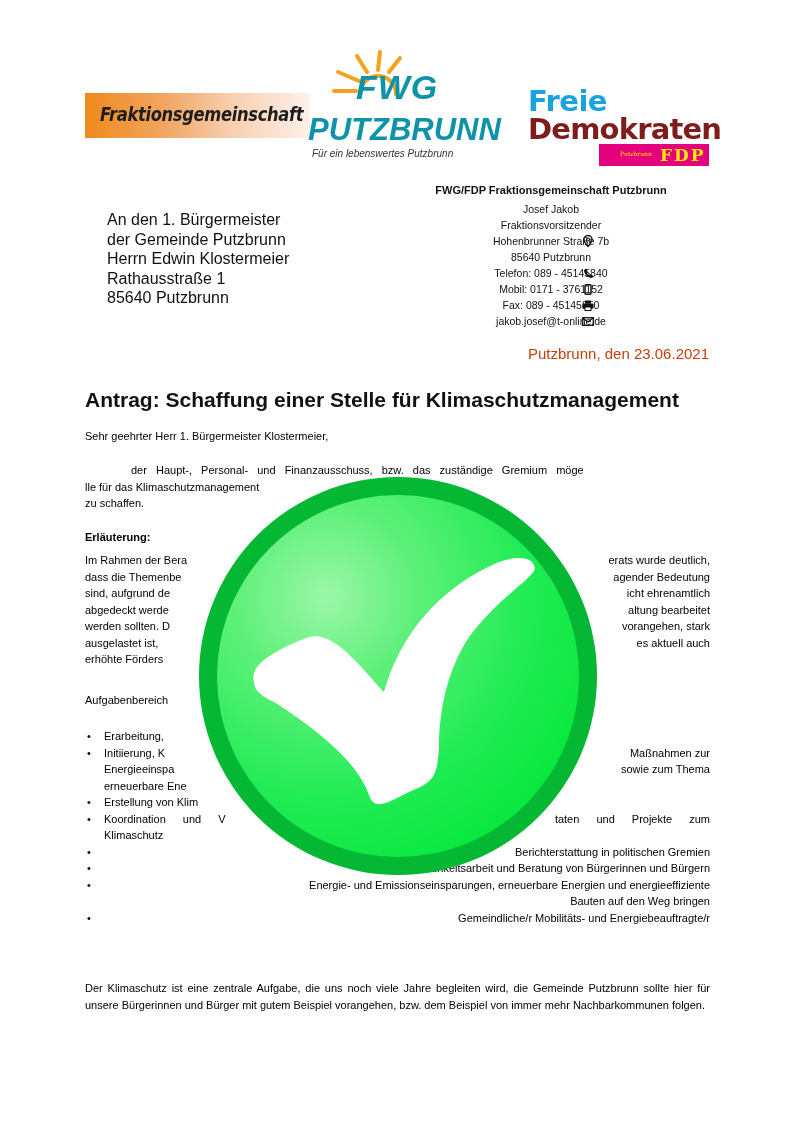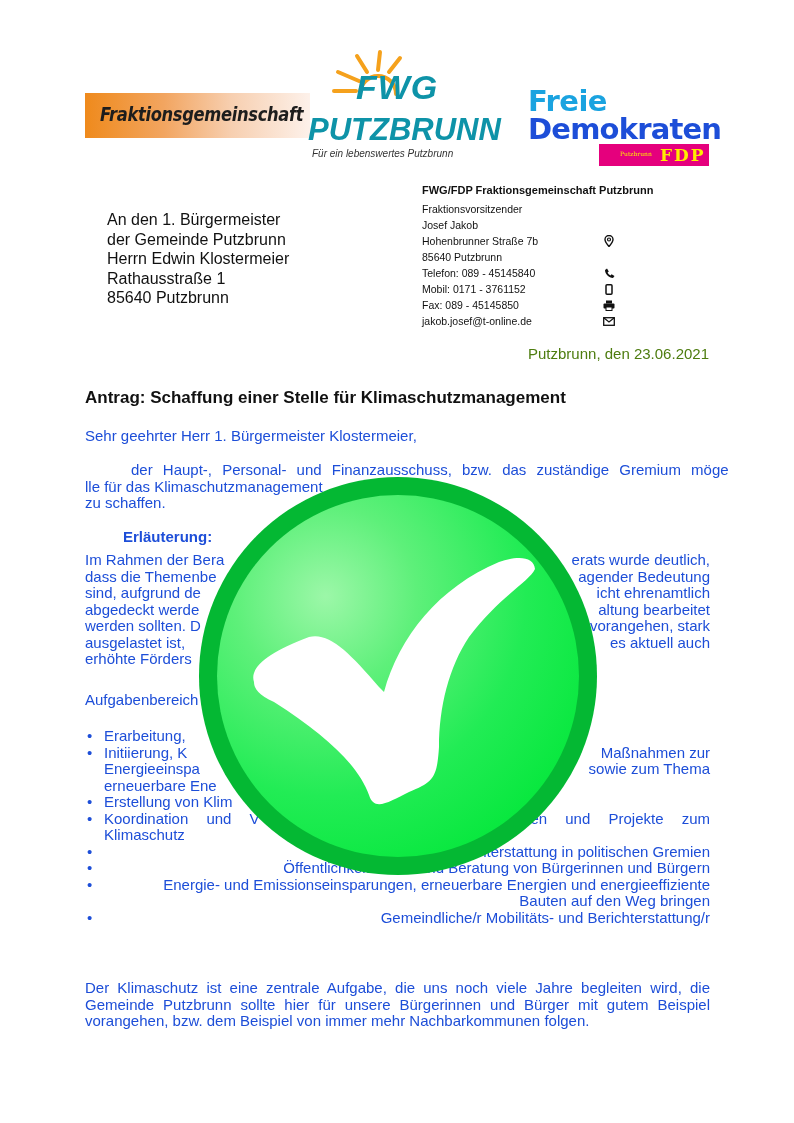--- a/index.html
+++ b/index.html
@@ -10,41 +10,41 @@
   
   .fg-band { left: 85px; top: 93px; width: 225px; height: 45px;
     background: linear-gradient(to right, #ef8a1c 0%, #f2a560 35%, #f7cfb0 65%, #fdf1ea 100%); }
   .fg-text { left: 100px; top: 103px; font-size: 19px; font-weight: bold; font-style: italic;
     color: #1d1d1d; letter-spacing: -0.4px; font-family: "DejaVu Sans", sans-serif; transform: scaleX(0.86); transform-origin: left center; }
   .sun { left: 320px; top: 48px; width: 90px; height: 50px; }
   .fwg1 { left: 356px; top: 68px; font-size: 34px; font-weight: bold; font-style: italic; color: #0e93a8; letter-spacing: 1px; }
   .fwg2 { left: 308px; top: 112px; font-size: 31px; font-weight: bold; font-style: italic; color: #0e93a8; letter-spacing: 0px; }
   .fwg-slogan { left: 312px; top: 148px; font-size: 10px; font-style: italic; color: #333; }
   .fd1 { left: 528px; top: 86px; font-size: 29px; font-weight: bold; color: #1aa3e0; font-family: "DejaVu Sans", sans-serif; letter-spacing: -0.5px; line-height: 30px; }
-  .fd2 { left: 528px; top: 114px; font-size: 29px; font-weight: bold; color: #1d4ed8; font-family: "DejaVu Sans", sans-serif; letter-spacing: -0.8px; line-height: 30px; }
+  .fd2 { left: 528px; top: 114px; font-size: 29px; font-weight: bold; color: #7f1d1d; font-family: "DejaVu Sans", sans-serif; letter-spacing: -0.8px; line-height: 30px; }
   .fdp-box { left: 599px; top: 144px; width: 110px; height: 22px; background: #e5007d; }
   .fdp-small { left: 620px; top: 150px; font-size: 6px; color: #ffed00; font-family: "DejaVu Serif", serif; }
   .fdp-big { left: 660px; top: 145px; font-size: 17px; font-weight: bold; color: #ffed00; font-family: "DejaVu Serif", serif; letter-spacing: 2px; }
 
   
   .addr { left: 99px; top: 210px; font-size: 16px; line-height: 19.5px; color: #111; margin-left: 8px; }
 
   
-  .sender { right: 72px; top: 184px; width: 300px; text-align: left; font-size: 10.5px; color: #111; }
+  .sender { right: 93px; top: 184px; width: 300px; text-align: center; font-size: 10.5px; color: #111; }
   .sender .org { font-weight: bold; font-size: 11px; margin-bottom: 5px; }
   .sender .row { position: relative; height: 16px; line-height: 16px; }
   .sender .ico { position: absolute; left: 180px; top: 0; width: 14px; height: 16px; display: flex; align-items: center; justify-content: center; }
 
-  .date { right: 85px; top: 345px; font-size: 15px; color: #4d7c0f; }
-  .title { left: 85px; top: 388px; font-size: 17px; font-weight: bold; color: #111; }
-
-  .body { left: 85px; width: 625px; font-size: 15px; line-height: 16.5px; color: #1d4ed8; }
+  .date { right: 85px; top: 345px; font-size: 15px; color: #c2410c; }
+  .title { left: 85px; top: 388px; font-size: 21px; font-weight: bold; color: #111; }
+
+  .body { left: 85px; width: 625px; font-size: 11px; line-height: 16.5px; color: #000000; }
   .justify { text-align: justify; text-align-last: left; }
   .line-split { display: flex; justify-content: space-between; white-space: nowrap; }
-  .bold { font-weight: bold; margin-left: 38px; }
+  .bold { font-weight: bold; }
 
   ul.tasks { margin: 0; padding: 0; list-style: none; }
   ul.tasks li { position: relative; padding-left: 19px; }
   ul.tasks li::before { content: "\2022"; position: absolute; left: 2px; top: 0; }
 
   
   .badge { left: 199px; top: 477px; width: 398px; height: 398px; border-radius: 50%; background: #04b833; }
   .badge-inner { left: 217px; top: 495px; width: 362px; height: 362px; border-radius: 50%;
     background: radial-gradient(circle at 30% 28%, #9cf7a8 0%, #5ef07a 25%, #22ec55 55%, #08e83e 80%, #05d936 100%); }
   .check { left: 199px; top: 477px; width: 398px; height: 398px; }
@@ -78,22 +78,22 @@
 <div class="abs addr">
   <div>An den 1. Bürgermeister</div>
   <div>der Gemeinde Putzbrunn</div>
   <div>Herrn Edwin Klostermeier</div>
   <div>Rathausstraße 1</div>
   <div>85640 Putzbrunn</div>
 </div>
 
 <div class="abs sender">
   <div class="org">FWG/FDP Fraktionsgemeinschaft Putzbrunn</div>
+  <div class="row">Josef Jakob</div>
   <div class="row">Fraktionsvorsitzender</div>
-  <div class="row">Josef Jakob</div>
   <div class="row">
     <span class="ico">
       <svg width="10" height="12" viewBox="0 0 10 12">
           <path d="M5 11.5 C2 8 1 6 1 4.5 A4 4 0 0 1 9 4.5 C9 6 8 8 5 11.5Z" fill="none" stroke="#111" stroke-width="1.4"></path>
           <circle cx="5" cy="4.5" r="1.5" fill="none" stroke="#111" stroke-width="1.2"></circle>
         </svg>
     </span>
     <span>Hohenbrunner Straße 7b</span>
   </div>
   <div class="row">85640 Putzbrunn</div>
@@ -226,21 +226,21 @@
       <div><span>Berichterstattung in politischen Gremien</span></div>
     </li>
     <li>
       <div><span>Öffentlichkeitsarbeit und Beratung von Bürgerinnen und Bürgern</span></div>
     </li>
     <li>
       <div><span>Energie- und Emissionseinsparungen, erneuerbare Energien und energieeffiziente</span></div>
       <div><span>Bauten auf den Weg bringen</span></div>
     </li>
     <li>
-      <div><span>Gemeindliche/r Mobilitäts- und Berichterstattung/r</span></div>
+      <div><span>Gemeindliche/r Mobilitäts- und Energiebeauftragte/r</span></div>
     </li>
   </ul>
 </div>
 
 <div class="abs body justify" style="top:980px;">Der Klimaschutz ist eine zentrale Aufgabe, die uns noch viele Jahre begleiten wird, die Gemeinde Putzbrunn sollte hier für unsere Bürgerinnen und Bürger mit gutem Beispiel vorangehen, bzw. dem Beispiel von immer mehr Nachbarkommunen folgen.</div>
 
 <div class="abs badge"></div>
 <div class="abs badge-inner"></div>
 <svg class="abs check" viewBox="0 0 398 398">
   <path d="M55 205

